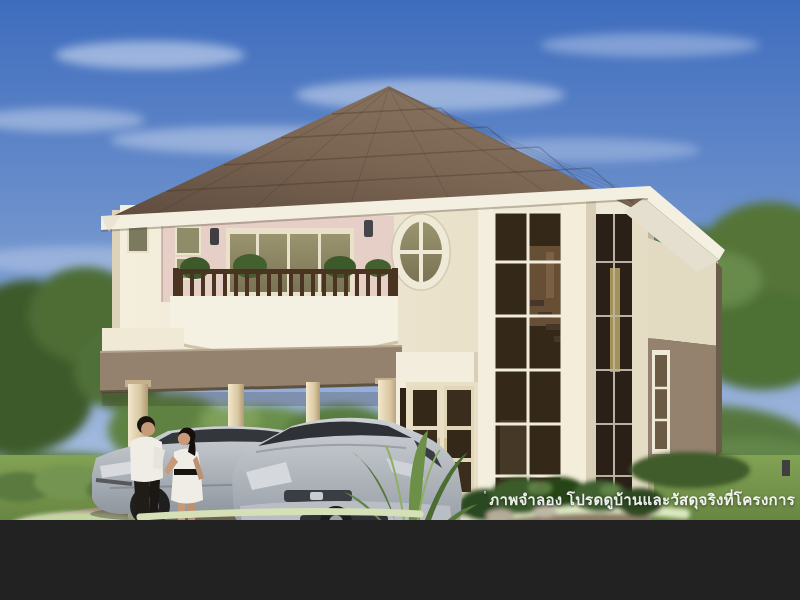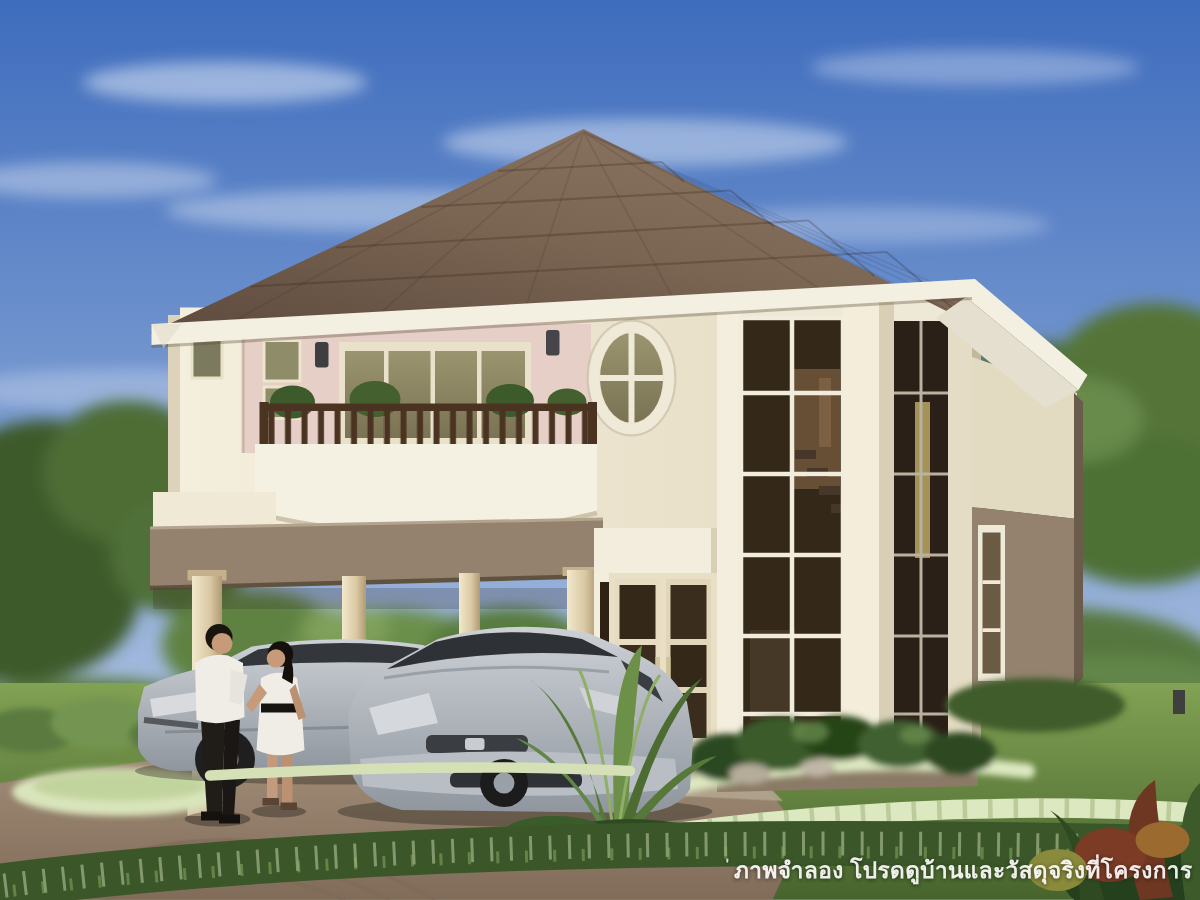--- a/index.html
+++ b/index.html
@@ -1,16 +1,16 @@
 <!DOCTYPE html>
 <html style="--sky-top: #3e6cbd; --sky-mid: #84a3d4; --sky-low: #c9d6ea; --cloud-white: #eef3fb; --roof-dark: #554439; --roof-mid: #7a6452; --roof-light: #8d7765; --fascia-white: #f3efe1; --wall-cream: #f1ead7; --wall-cream-shade: #ddd3bb; --wall-pink: #e6cfc6; --wall-taupe: #94826e; --wall-taupe-dark: #7d6c5a; --column-cream: #ecdfbe; --glass-olive: #8f8c6a; --glass-dark: #342819; --glass-stair: #6b5338; --rail-wood: #4b3322; --lawn-light: #82a254; --lawn-dark: #47642d; --tree-dark: #3c5a2a; --tree-mid: #52723a; --tree-light: #6f924c; --drive-light: #a18d78; --drive-dark: #806c58; --flower-white: #dce8c0; --car-silver-light: #cdd1d6; --car-silver-dark: #8f969e; --glass-car: #33373b; --skin-tone: #c79b79; --shirt-white: #efede5; --pants-black: #201d19; --watermark-white: #ffffff;"><head>
 <meta charset="utf-8">
 <style>
   html,body{margin:0;padding:0;background:#222;}
-  .stage{position:relative;width:800px;height:600px;overflow:hidden;
+  .stage{position:relative;width:800px;height:520px;overflow:hidden;
          font-family:"Liberation Sans",sans-serif;}
   .stage svg{position:absolute;inset:0;display:block;}
   .watermark{position:absolute;right:5px;bottom:8px;z-index:5;
              font-size:15px;font-weight:700;letter-spacing:.3px;
              color:var(--watermark-white,#fff);opacity:.9;
              text-shadow:0 1px 3px rgba(0,0,0,.65);white-space:nowrap;}
   .watermark .mark{font-size:10px;vertical-align:super;margin-right:3px;opacity:.9;}
 </style>
 </head>
 <body>

